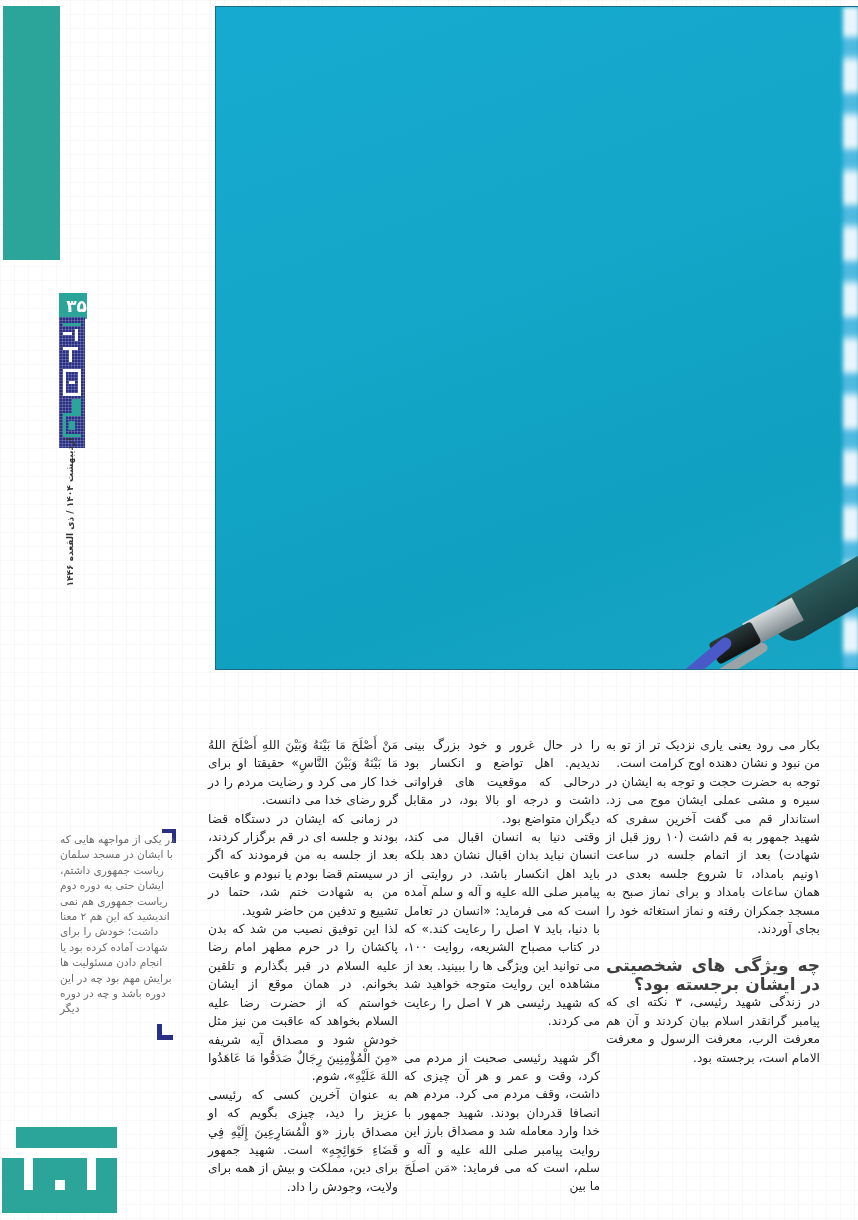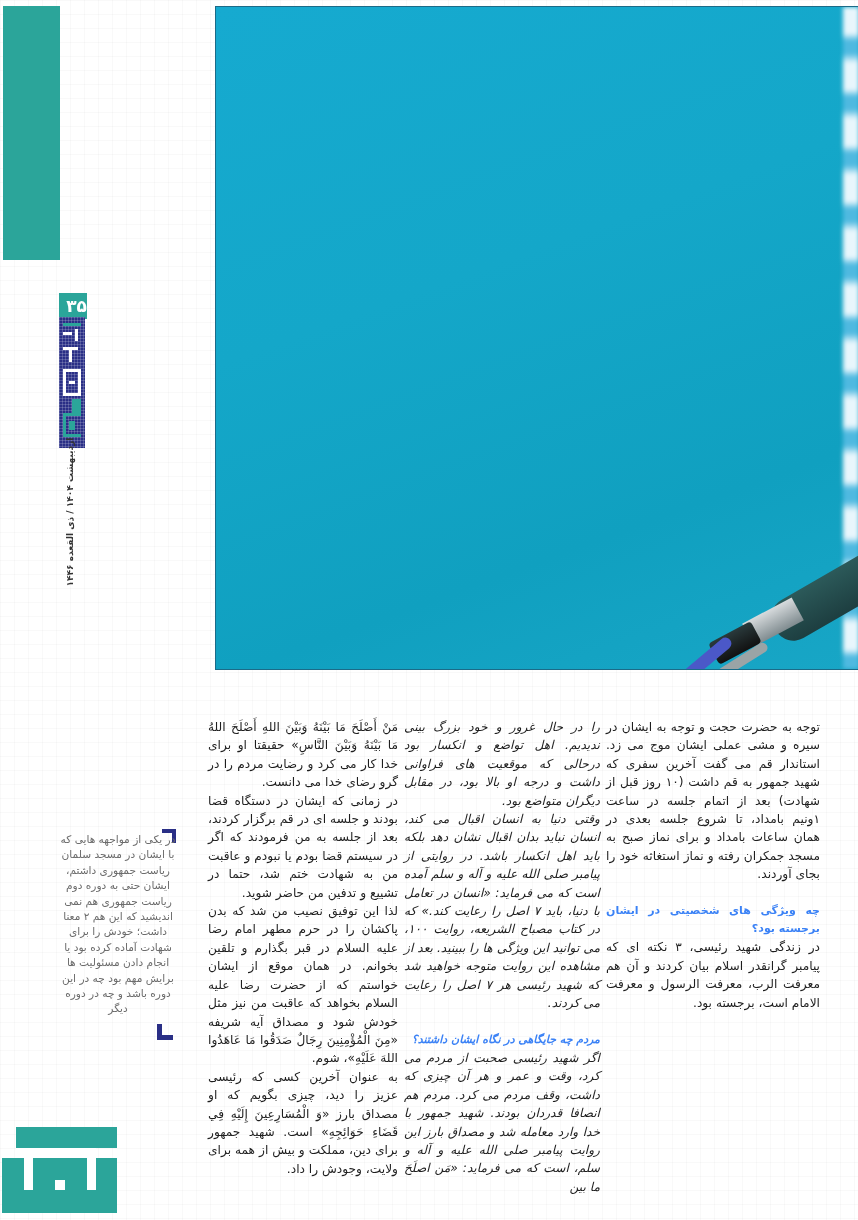--- a/index.html
+++ b/index.html
@@ -76,32 +76,32 @@
     background:#4b58c8; transform:rotate(-40deg); border-radius:6px;
   }
   .photo .cable-grey {
     position:absolute; right:88px; top:648px; width:56px; height:10px;
     background:#9aa4a6; transform:rotate(-32deg); border-radius:6px;
   }
 
   
   .col {
     direction:rtl; text-align:justify; text-align-last:right;
-    font-size:12.2px; line-height:18.4px; color:#1e1e1e;
+    font-size:12.2px; line-height:18.4px; color:#1e1e1e;margin-top:18px;
   }
   .col p { margin:0; }
-  .col h3 { margin:0; font-size:11px; font-weight:bold; line-height:18.4px; color:#3b82f6; }
+  .col h3 { margin:0; font-size:17px; font-weight:bold; line-height:18.4px; color:#404040; }
   .col .gap { height:18px; }
   .col-right { left:606px; top:718px; width:214px; }
-  .col-mid   { left:404px; top:718px; width:196px;font-style:italic; }
+  .col-mid   { left:404px; top:718px; width:196px; }
   .col-left  { left:208px; top:718px; width:190px; }
 
   
   .pullquote {
-    left:60px; top:832px; width:116px; direction:rtl; text-align:center;
+    left:60px; top:832px; width:116px; direction:rtl; text-align:left;
     font-size:10.6px; line-height:15.4px; color:#6b6b6b;
   }
   .q-open {
     left:162px; top:829px; width:14px; height:14px;
     border-top:4px solid #2a2f86; border-left:4px solid #2a2f86; box-sizing:border-box;
     transform:scaleX(-1);
   }
   .q-close {
     left:157px; top:1024px; width:16px; height:16px;
     border-bottom:5px solid #2a2f86; border-left:5px solid #2a2f86; box-sizing:border-box;
@@ -148,31 +148,31 @@
 <div class="abs photo">
   <div class="lights"></div>
   <div class="mic-body"></div>
   <div class="connector"></div>
   <div class="plug"></div>
   <div class="cable-blue"></div>
   <div class="cable-grey"></div>
 </div>
 
 <div class="abs col col-right">
+  <p>بکار می رود یعنی یاری نزدیک تر از تو به من نبود و نشان دهنده اوج کرامت است.</p>
   <p>توجه به حضرت حجت و توجه به ایشان در سیره و مشی عملی ایشان موج می زد. استاندار قم می گفت آخرین سفری که شهید جمهور به قم داشت (۱۰ روز قبل از شهادت) بعد از اتمام جلسه در ساعت ۱ونیم بامداد، تا شروع جلسه بعدی در همان ساعات بامداد و برای نماز صبح به مسجد جمکران رفته و نماز استغاثه خود را بجای آوردند.</p>
   <div class="gap"></div>
   <h3>چه ویژگی های شخصیتی در ایشان برجسته بود؟</h3>
   <p>در زندگی شهید رئیسی، ۳ نکته ای که پیامبر گرانقدر اسلام بیان کردند و آن هم معرفت الرب، معرفت الرسول و معرفت الامام است، برجسته بود.</p>
 </div>
 
 <div class="abs col col-mid">
   <p>را در حال غرور و خود بزرگ بینی ندیدیم. اهل تواضع و انکسار بود درحالی که موقعیت های فراوانی داشت و درجه او بالا بود، در مقابل دیگران متواضع بود.</p>
   <p>وقتی دنیا به انسان اقبال می کند، انسان نباید بدان اقبال نشان دهد بلکه باید اهل انکسار باشد. در روایتی از پیامبر صلی الله علیه و آله و سلم آمده است که می فرماید: «انسان در تعامل با دنیا، باید ۷ اصل را رعایت کند.» که در کتاب مصباح الشریعه، روایت ۱۰۰، می توانید این ویژگی ها را ببینید. بعد از مشاهده این روایت متوجه خواهید شد که شهید رئیسی هر ۷ اصل را رعایت می کردند.</p>
   <div class="gap"></div>
-  <h3>مردم چه جایگاهی در نگاه ایشان داشتند؟</h3>
   <p>اگر شهید رئیسی صحبت از مردم می کرد، وقت و عمر و هر آن چیزی که داشت، وقف مردم می کرد. مردم هم انصافا قدردان بودند. شهید جمهور با خدا وارد معامله شد و مصداق بارز این روایت پیامبر صلی الله علیه و آله و سلم، است که می فرماید: «مَن اصلَحَ ما بین</p>
 </div>
 
 <div class="abs col col-left">
   <p>مَنْ أَصْلَحَ مَا بَيْنَهُ وَبَيْنَ اللهِ أَصْلَحَ اللهُ مَا بَيْنَهُ وَبَيْنَ النَّاسِ» حقیقتا او برای خدا کار می کرد و رضایت مردم را در گرو رضای خدا می دانست.</p>
   <p>در زمانی که ایشان در دستگاه قضا بودند و جلسه ای در قم برگزار کردند، بعد از جلسه به من فرمودند که اگر در سیستم قضا بودم یا نبودم و عاقبت من به شهادت ختم شد، حتما در تشییع و تدفین من حاضر شوید.</p>
   <p>لذا این توفیق نصیب من شد که بدن پاکشان را در حرم مطهر امام رضا علیه السلام در قبر بگذارم و تلقین بخوانم. در همان موقع از ایشان خواستم که از حضرت رضا علیه السلام بخواهد که عاقبت من نیز مثل خودش شود و مصداق آیه شریفه «مِنَ الْمُؤْمِنِينَ رِجَالٌ صَدَقُوا مَا عَاهَدُوا اللهَ عَلَيْهِ»، شوم.</p>
   <p>به عنوان آخرین کسی که رئیسی عزیز را دید، چیزی بگویم که او مصداق بارز «وَ الْمُسَارِعِينَ إِلَيْهِ فِي قَضَاءِ حَوَائِجِهِ» است. شهید جمهور برای دین، مملکت و بیش از همه برای ولایت، وجودش را داد.</p>
 </div>
 

